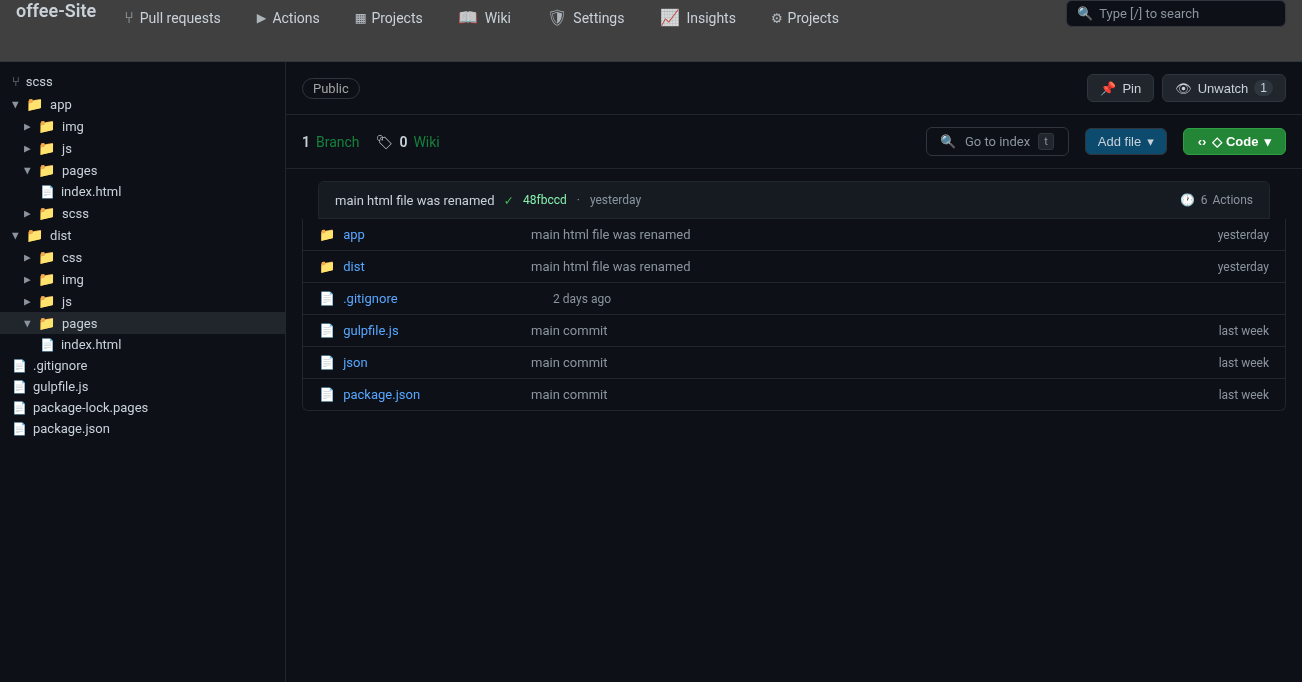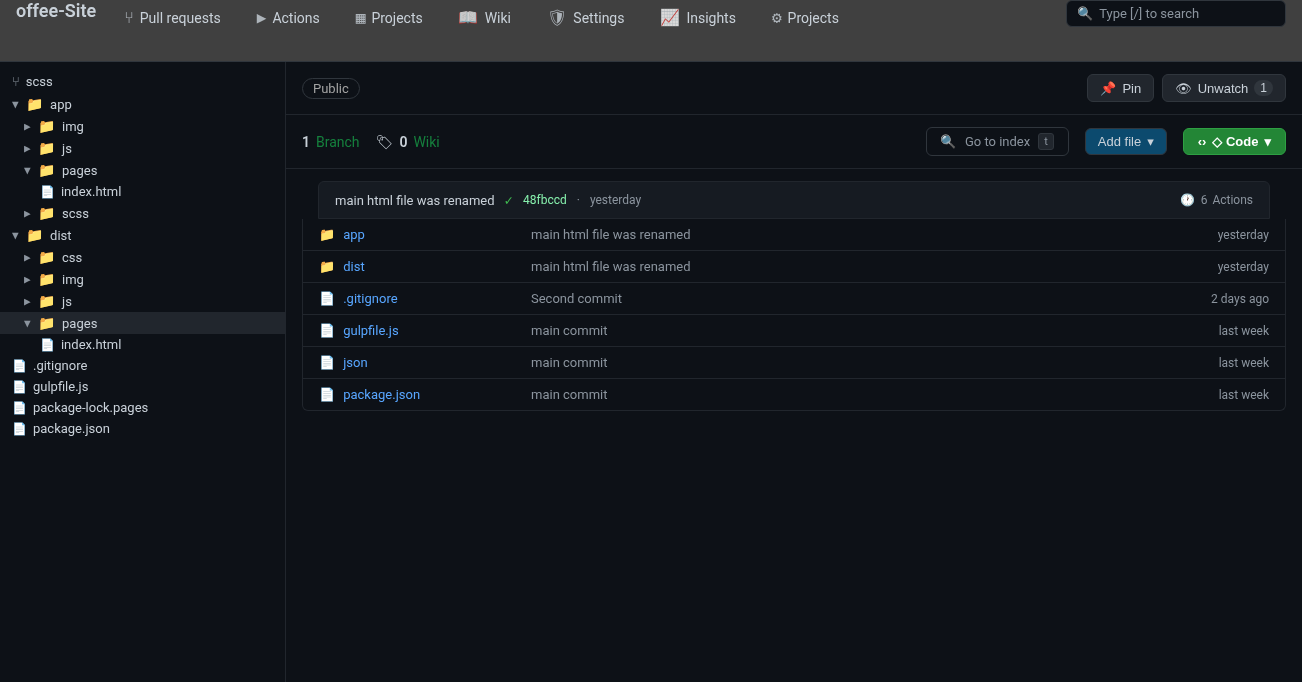--- a/index.html
+++ b/index.html
@@ -509,21 +509,20 @@
         </div>
         <div class="file-row-commit">main html file was renamed</div>
         <div class="file-row-time">yesterday</div>
       </div>
 
       <div class="file-row">
         <div class="file-row-name">
           <span>📄</span>
           <span>.gitignore</span>
         </div>
-        <div class="file-row-commit">Second commit</div>
         <div class="file-row-time">2 days ago</div>
       </div>
 
       <div class="file-row">
         <div class="file-row-name">
           <span>📄</span>
           <span>gulpfile.js</span>
         </div>
         <div class="file-row-commit">main commit</div>
         <div class="file-row-time">last week</div>

